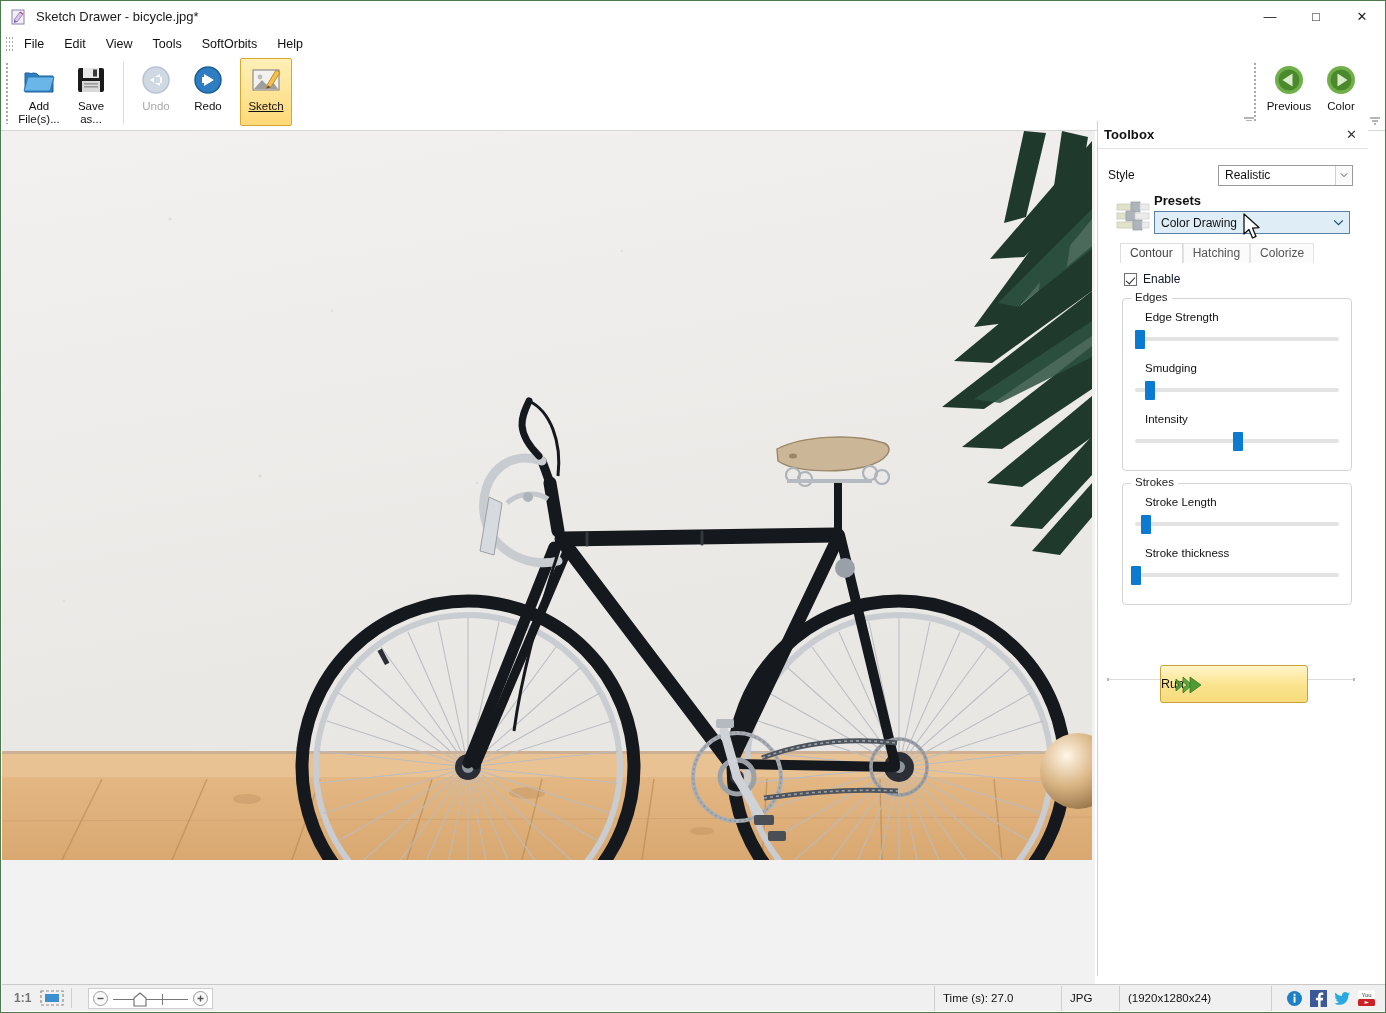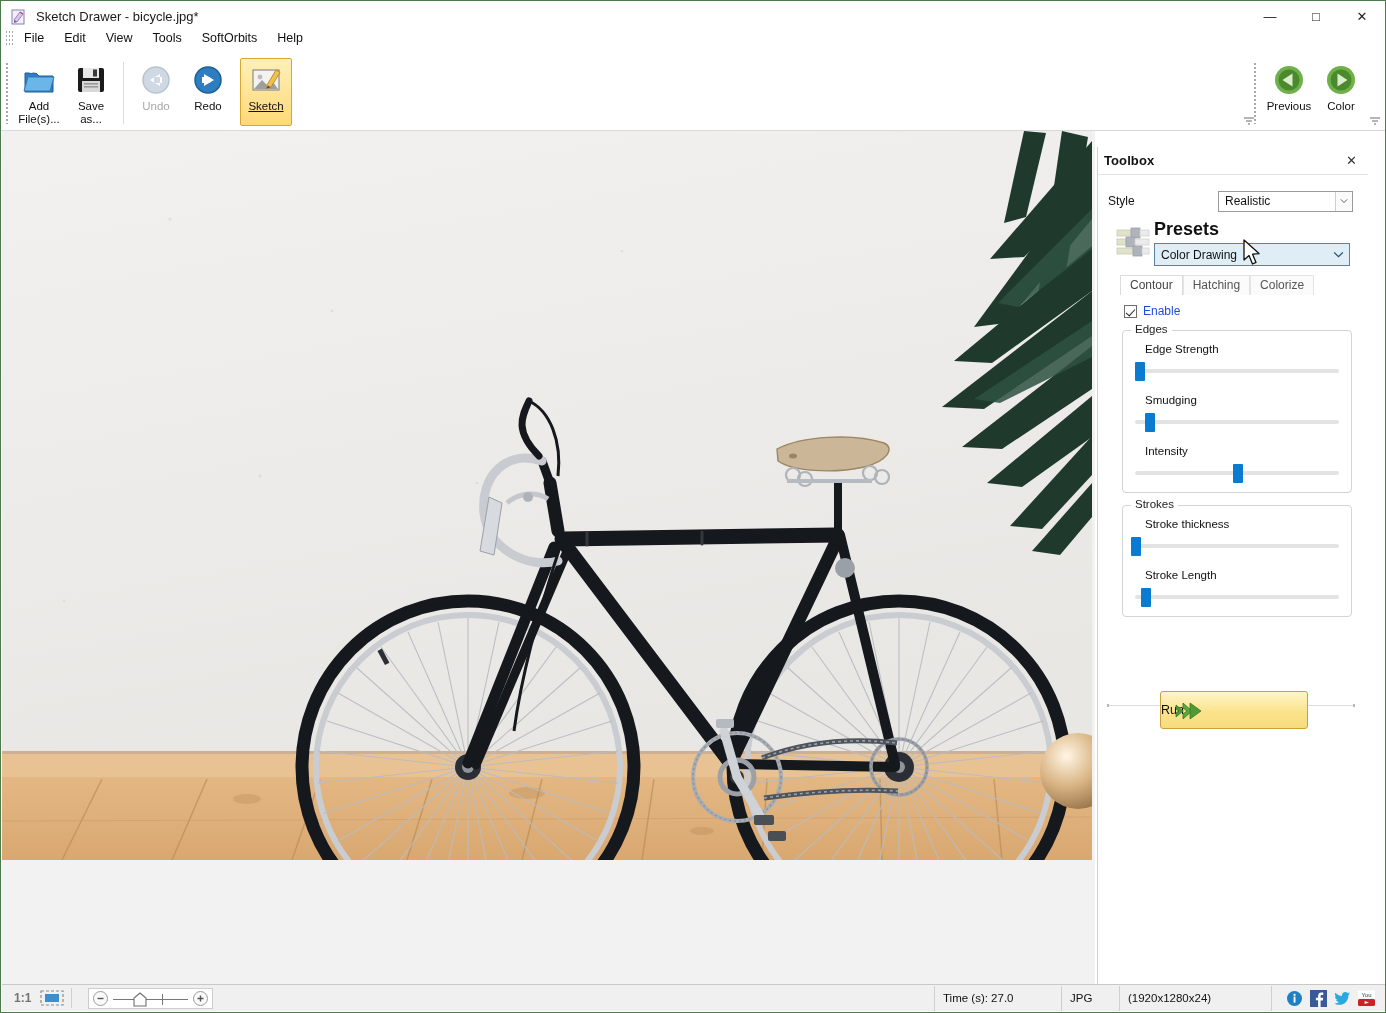--- a/index.html
+++ b/index.html
@@ -29,21 +29,21 @@
     margin-left: 9px; font-size: 13px; color: #1a1a1a;
   }
   .winbtns { position: absolute; right: 0; top: 0; display: flex; height: 31px; }
   .winbtn {
     width: 46px; height: 31px; display: flex; align-items: center; justify-content: center;
     font-size: 13px; color: #222; cursor: default; background: transparent;
   }
 
   
   .menubar {
-    position: absolute; left: 0; top: 25px; width: 1384px; height: 24px;
+    position: absolute; left: 0; top: 31px; width: 1384px; height: 24px;
     background: #ffffff; display: flex; align-items: center;
   }
   .menu-grip { width: 9px; height: 16px; margin-left: 4px;
     background-image: radial-gradient(circle, #9a9a9a 1px, transparent 1px);
     background-size: 3px 4px; opacity: .85; }
   .menu-item {
     padding: 2px 10px; font-size: 12.5px; color: #101010; cursor: default;
   }
 
   
@@ -80,21 +80,21 @@
   
   .canvas-area {
     position: absolute; left: 1px; top: 130px; width: 1093px; height: 855px;
     background: #f2f2f2; overflow: hidden;
   }
   .photo { position: absolute; left: 0; top: 0; width: 1090px; height: 729px; }
   .photo svg { display: block; width: 1090px; height: 729px; }
 
   
   .toolbox {
-    position: absolute; left: 1096px; top: 146px; width: 271px; height: 855px;
+    position: absolute; left: 1096px; top: 120px; width: 271px; height: 855px;
     background: #ffffff; border-left: 1px solid #d0d0d0;
   }
   .tb-header {
     height: 28px; display: flex; align-items: center; justify-content: space-between;
     padding: 0 8px 0 6px; border-bottom: 1px solid #e2e2e2;
   }
   .tb-title { font-size: 13px; color: #111; font-weight: 600; letter-spacing: .1px;}
   .tb-close { font-size: 13px; color: #333; cursor: default; padding: 0 3px; }
   .tb-body { position: relative; padding: 10px 8px 0 10px; }
 
@@ -107,46 +107,46 @@
   }
   .combo .arrow-box {
     position: absolute; right: 0; top: 0; bottom: 0; width: 17px;
     border-left: 1px solid #cfcfcf; background: #fbfbfb;
     display: flex; align-items: center; justify-content: center;
   }
   .combo-style { width: 135px; }
 
   .presets-wrap { position: relative; margin-top: 6px; padding-left: 46px; }
   .presets-icon { position: absolute; left: 8px; top: 8px; width: 34px; height: 30px; opacity: .55; }
-  .presets-label { font-size: 18px; font-weight: bold; color: #111; margin-bottom: 3px; }
+  .presets-label { font-size: 13px; font-weight: bold; color: #111; margin-bottom: 3px; }
   .combo-presets {
     width: 196px; height: 23px; border: 1px solid #5a82a8; background: #dfeef6;
   }
 
   .tabs { display: flex; margin-top: 8px; padding-left: 12px; align-items: flex-end; height: 21px; }
   .tab {
     font-size: 12px; color: #555; padding: 2px 9px 3px 9px; cursor: default;
     border: 1px solid #e4e4e4; border-bottom: none; background: #fbfbfb;
   }
   .tab.active { background: #ffffff; color: #444; border-color: #dcdcdc; }
 
   .enable-row { display: flex; align-items: center; gap: 6px; margin: 9px 0 4px 16px; }
   .chk {
     width: 13px; height: 13px; border: 1px solid #6d6d6d; background: #fff;
     position: relative; cursor: default;
   }
   .chk::after {
     content: ""; position: absolute; left: 3px; top: 1px; width: 4px; height: 8px;
     border: solid #222; border-width: 0 1.6px 1.6px 0; transform: rotate(42deg);
   }
-  .enable-lbl { font-size: 12px; color: #1d4ed8; }
+  .enable-lbl { font-size: 12px; color: #0f172a; }
 
   .group {
     position: relative; border: 1px solid #d4d4d4; border-radius: 4px;
-    margin: 12px 8px 0 14px; padding: 12px 12px 8px 12px;
+    margin: 12px 8px 0 14px; padding: 12px 12px 18px 12px;
   }
   .group-title {
     position: absolute; top: -8px; left: 8px; background: #fff;
     padding: 0 4px; font-size: 11.5px; color: #222;
   }
   .slider-block { margin-bottom: 14px; }
   .slider-block:last-child { margin-bottom: 2px; }
   .slider-lbl { font-size: 11.5px; color: #111; margin-left: 10px; margin-bottom: 7px; }
   .slider { position: relative; height: 18px; }
   .slider .track {
@@ -659,32 +659,32 @@
             <span class="track"></span>
             <span class="thumb" style="left:48%;"></span>
           </div>
         </div>
       </div>
 
       <div class="group">
         <span class="group-title">Strokes</span>
 
         <div class="slider-block">
+          <div class="slider-lbl">Stroke Length</div>
+          <div class="slider">
+            <span class="track"></span>
+            <span class="thumb" style="left:3%;"></span>
+          </div>
+        </div>
+
+        <div class="slider-block">
           <div class="slider-lbl">Stroke thickness</div>
           <div class="slider">
             <span class="track"></span>
             <span class="thumb" style="left:-2%;"></span>
-          </div>
-        </div>
-
-        <div class="slider-block">
-          <div class="slider-lbl">Stroke Length</div>
-          <div class="slider">
-            <span class="track"></span>
-            <span class="thumb" style="left:3%;"></span>
           </div>
         </div>
       </div>
 
       <div class="sep-line"></div>
 
       <div class="run-btn">
         <span class="run-ico">
           <svg viewBox="0 0 30 20" width="30" height="20">
             <path d="M1 4 L8 10 L1 16 L1 12 L4 10 L1 8 Z" fill="#4f9a35" stroke="#3a7526" stroke-width=".8"></path>

